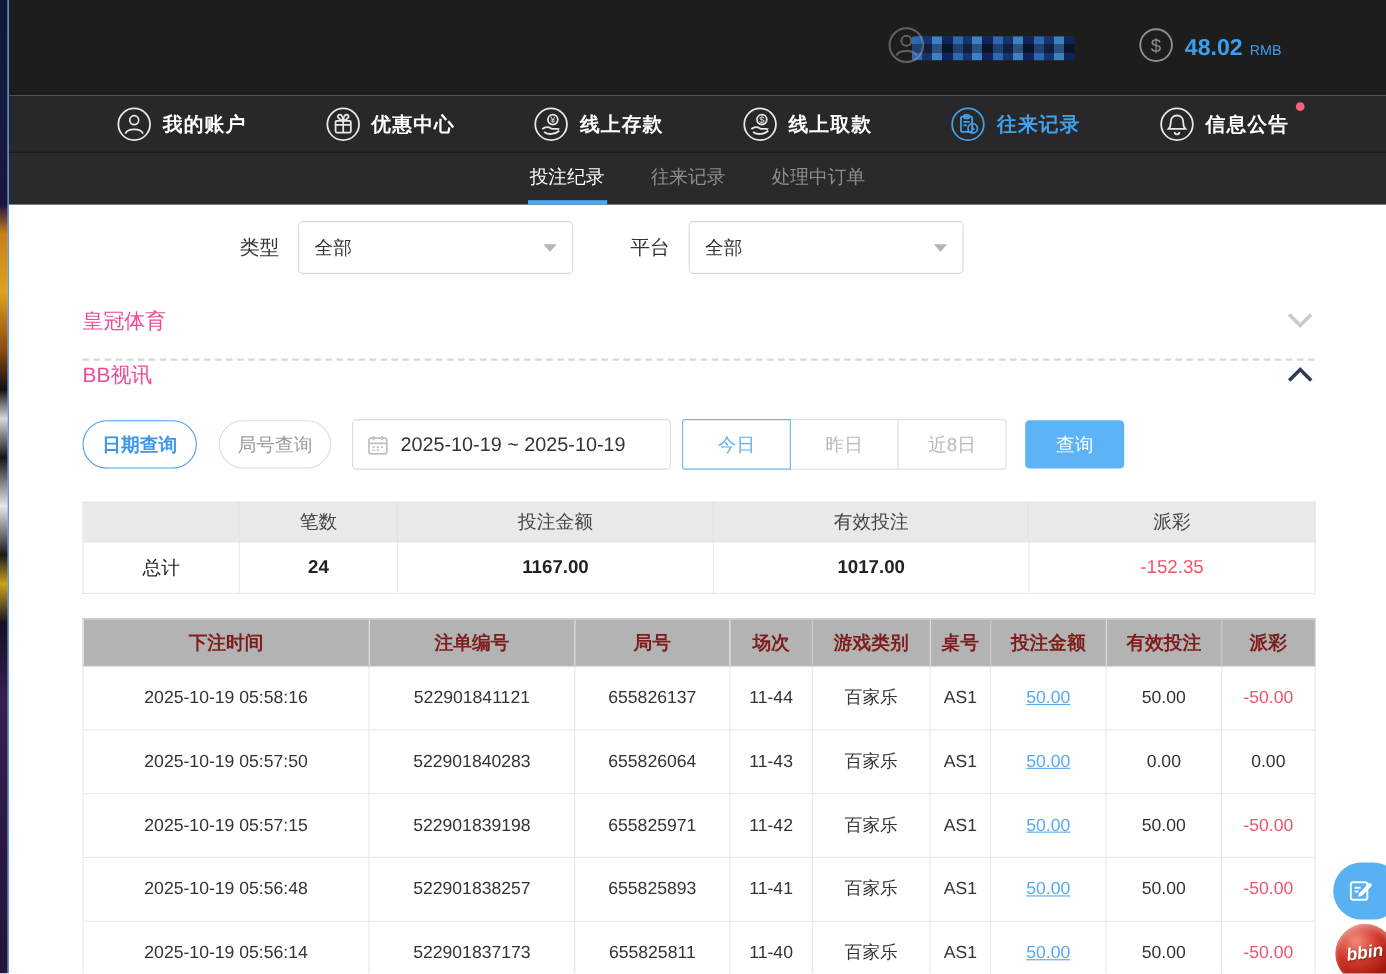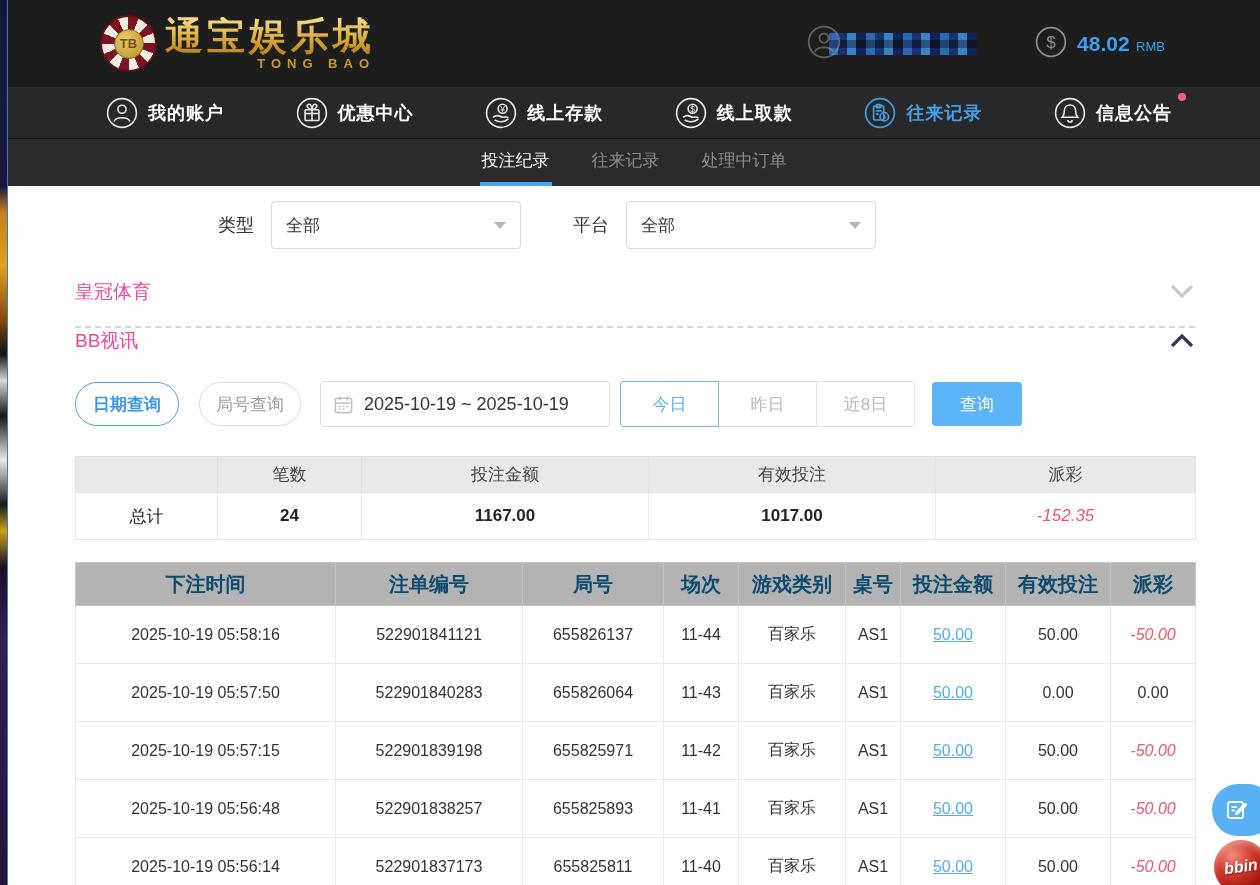--- a/index.html
+++ b/index.html
@@ -157,35 +157,35 @@
   .summary-table td{ height:47px; font-size:17px; color:#222; }
   .summary-table td.bold{ font-weight:bold; }
   .summary-table col:nth-child(1){ width:142px; }
   .summary-table col:nth-child(2){ width:144px; }
   .summary-table col:nth-child(3){ width:287px; }
   .summary-table col:nth-child(4){ width:287px; }
   .summary-table col:nth-child(5){ width:260px; }
 
   .detail-table{ width:1120px; margin-top:22px; }
   .detail-table th{
-    background:#b3b3b3; color:#0c4a6e; height:43px; font-size:20px; font-weight:bold;
+    background:#b3b3b3; color:#7f1d1d; height:43px; font-size:17px; font-weight:bold;
     border-color:#c6c6c6;
     text-align:center;
   }
   .detail-table td{ height:58px; font-size:16px; color:#333; }
   .detail-table col:nth-child(1){ width:260px; }
   .detail-table col:nth-child(2){ width:187px; }
   .detail-table col:nth-child(3){ width:141px; }
   .detail-table col:nth-child(4){ width:75px; }
   .detail-table col:nth-child(5){ width:107px; }
   .detail-table col:nth-child(6){ width:55px; }
   .detail-table col:nth-child(7){ width:105px; }
   .detail-table col:nth-child(8){ width:105px; }
   .detail-table col:nth-child(9){ width:85px; }
-  .neg{ color:#f2556a !important;font-style:italic; }
+  .neg{ color:#f2556a !important; }
   .amt-link{ color:#58aaf2; text-decoration:underline; cursor:pointer; }
 
   
   .float-edit{
     position:absolute; right:-14px; top:784px; width:62px; height:52px; z-index:60;
     border-radius:26px; background:#57b1f3; display:flex; align-items:center;
     justify-content:center; cursor:pointer; color:#fff;
   }
   .float-bbin{
     position:absolute; right:-8px; top:840px; width:54px; height:54px; z-index:60;
@@ -200,29 +200,20 @@
   }
 </style>
 </head>
 <body>
 
 <div class="left-strip"></div>
 
 <div class="main">
 
   <div class="top-header">
-    <div class="logo">
-      <div class="chip">
-        <div class="chip-inner">TB</div>
-      </div>
-      <div class="logo-text">
-        <span class="logo-cn">通宝娱乐城</span>
-        <span class="logo-en">TONG BAO</span>
-      </div>
-    </div>
     <div class="user-area">
       <div class="user-id">
         <span class="user-icon">
           <svg width="34" height="34" viewBox="0 0 30 30" fill="none" stroke="currentColor" stroke-width="1.6">
             <circle cx="15" cy="15" r="13.5"></circle>
               <circle cx="15" cy="11.5" r="4"></circle>
             <path d="M7 23.5c1.8-5 14.2-5 16 0"></path>
           </svg>
         </span>
         <span class="name-blur"></span>

